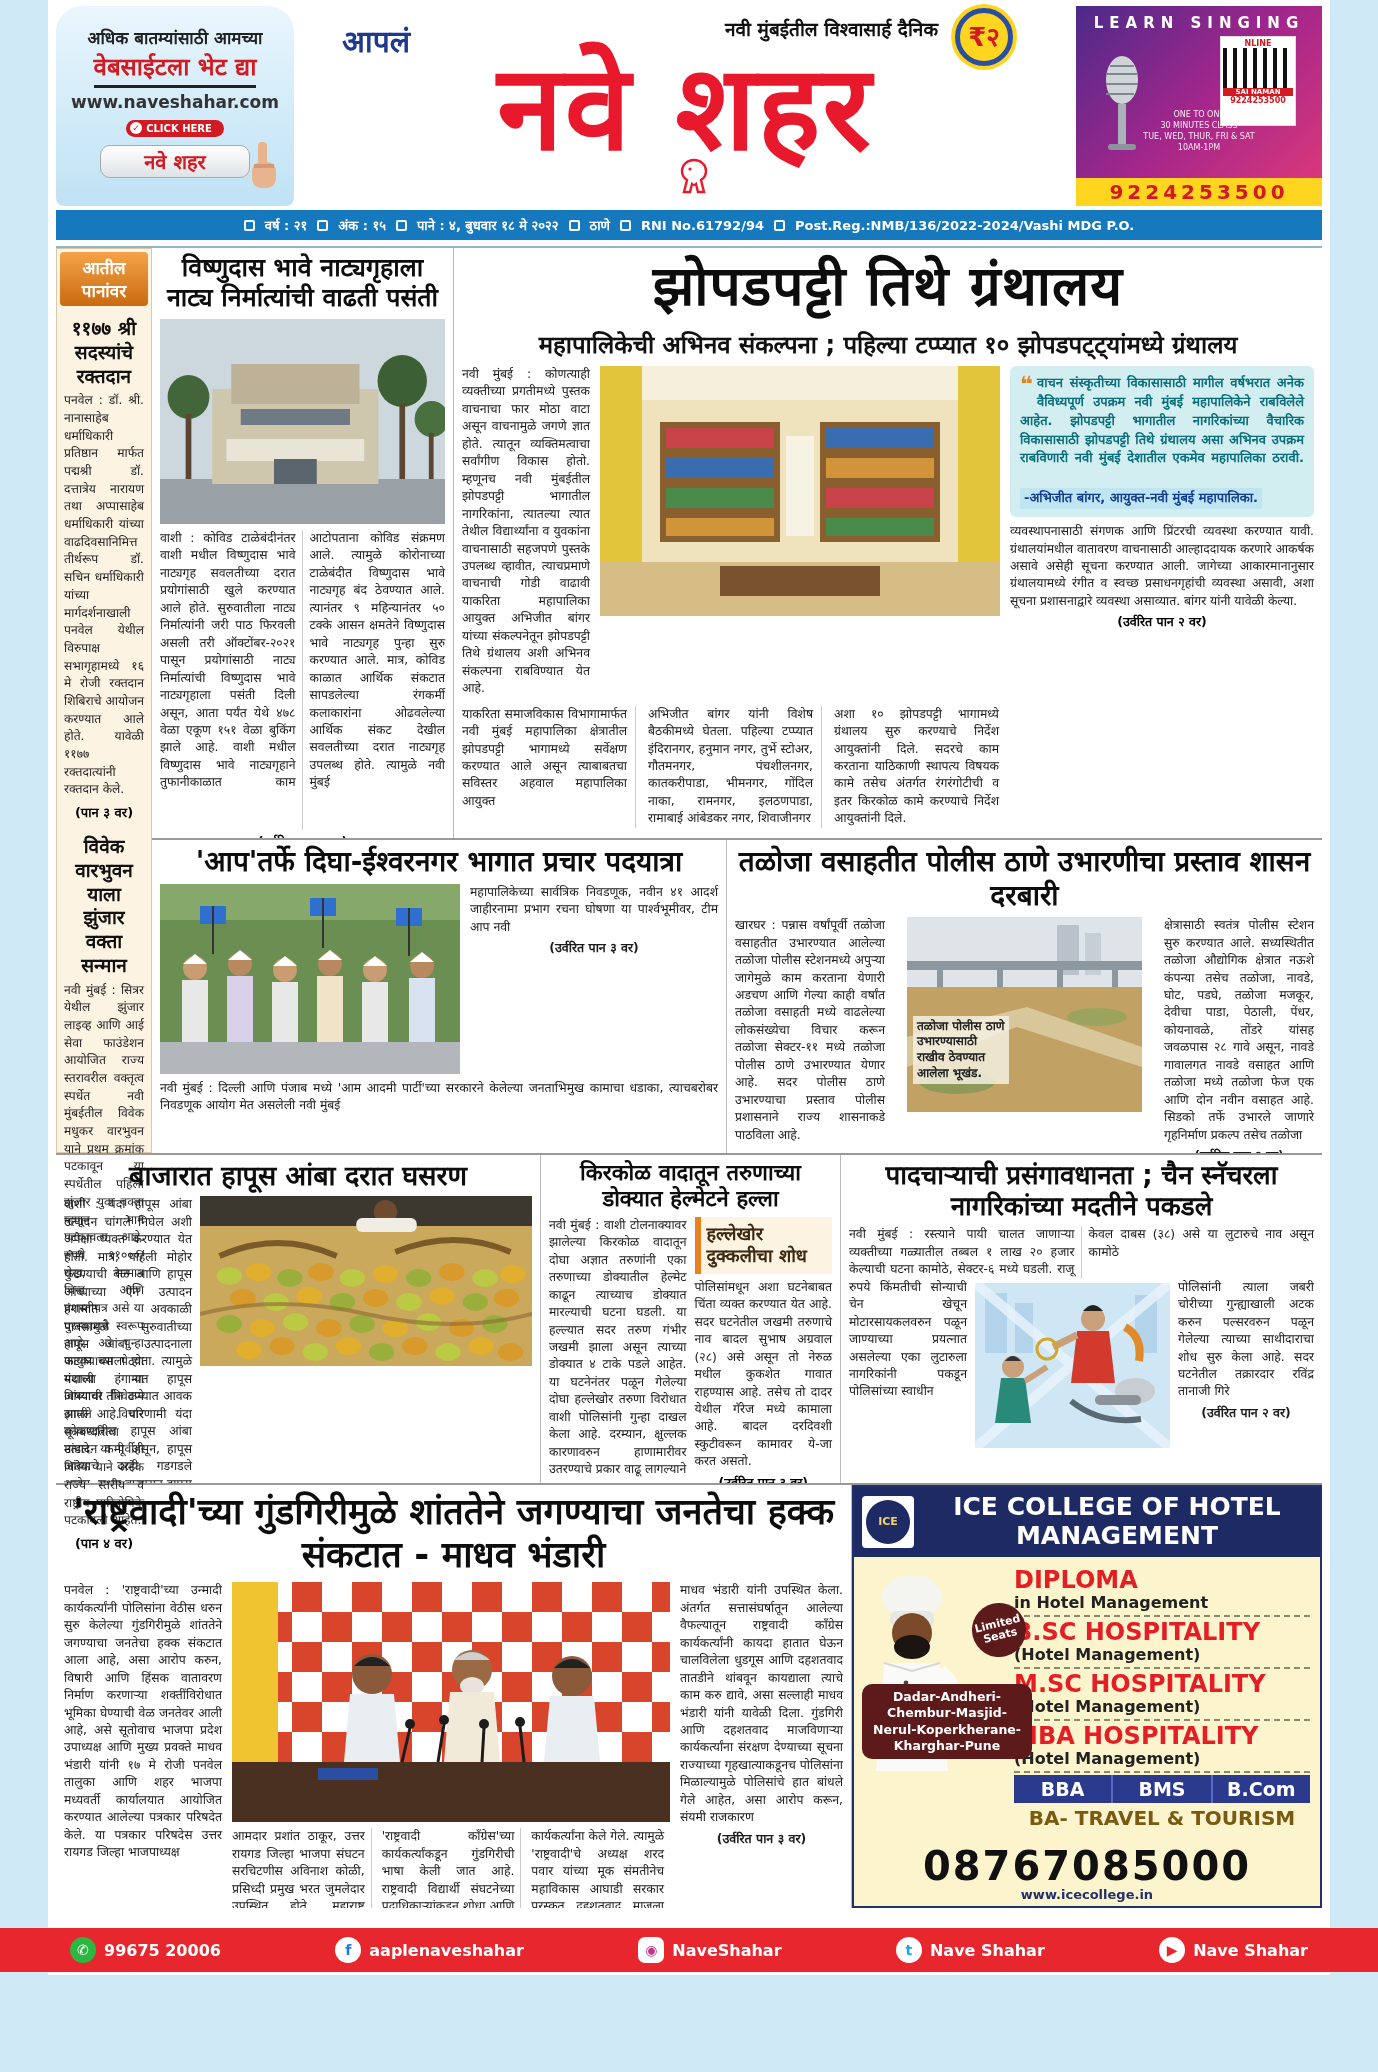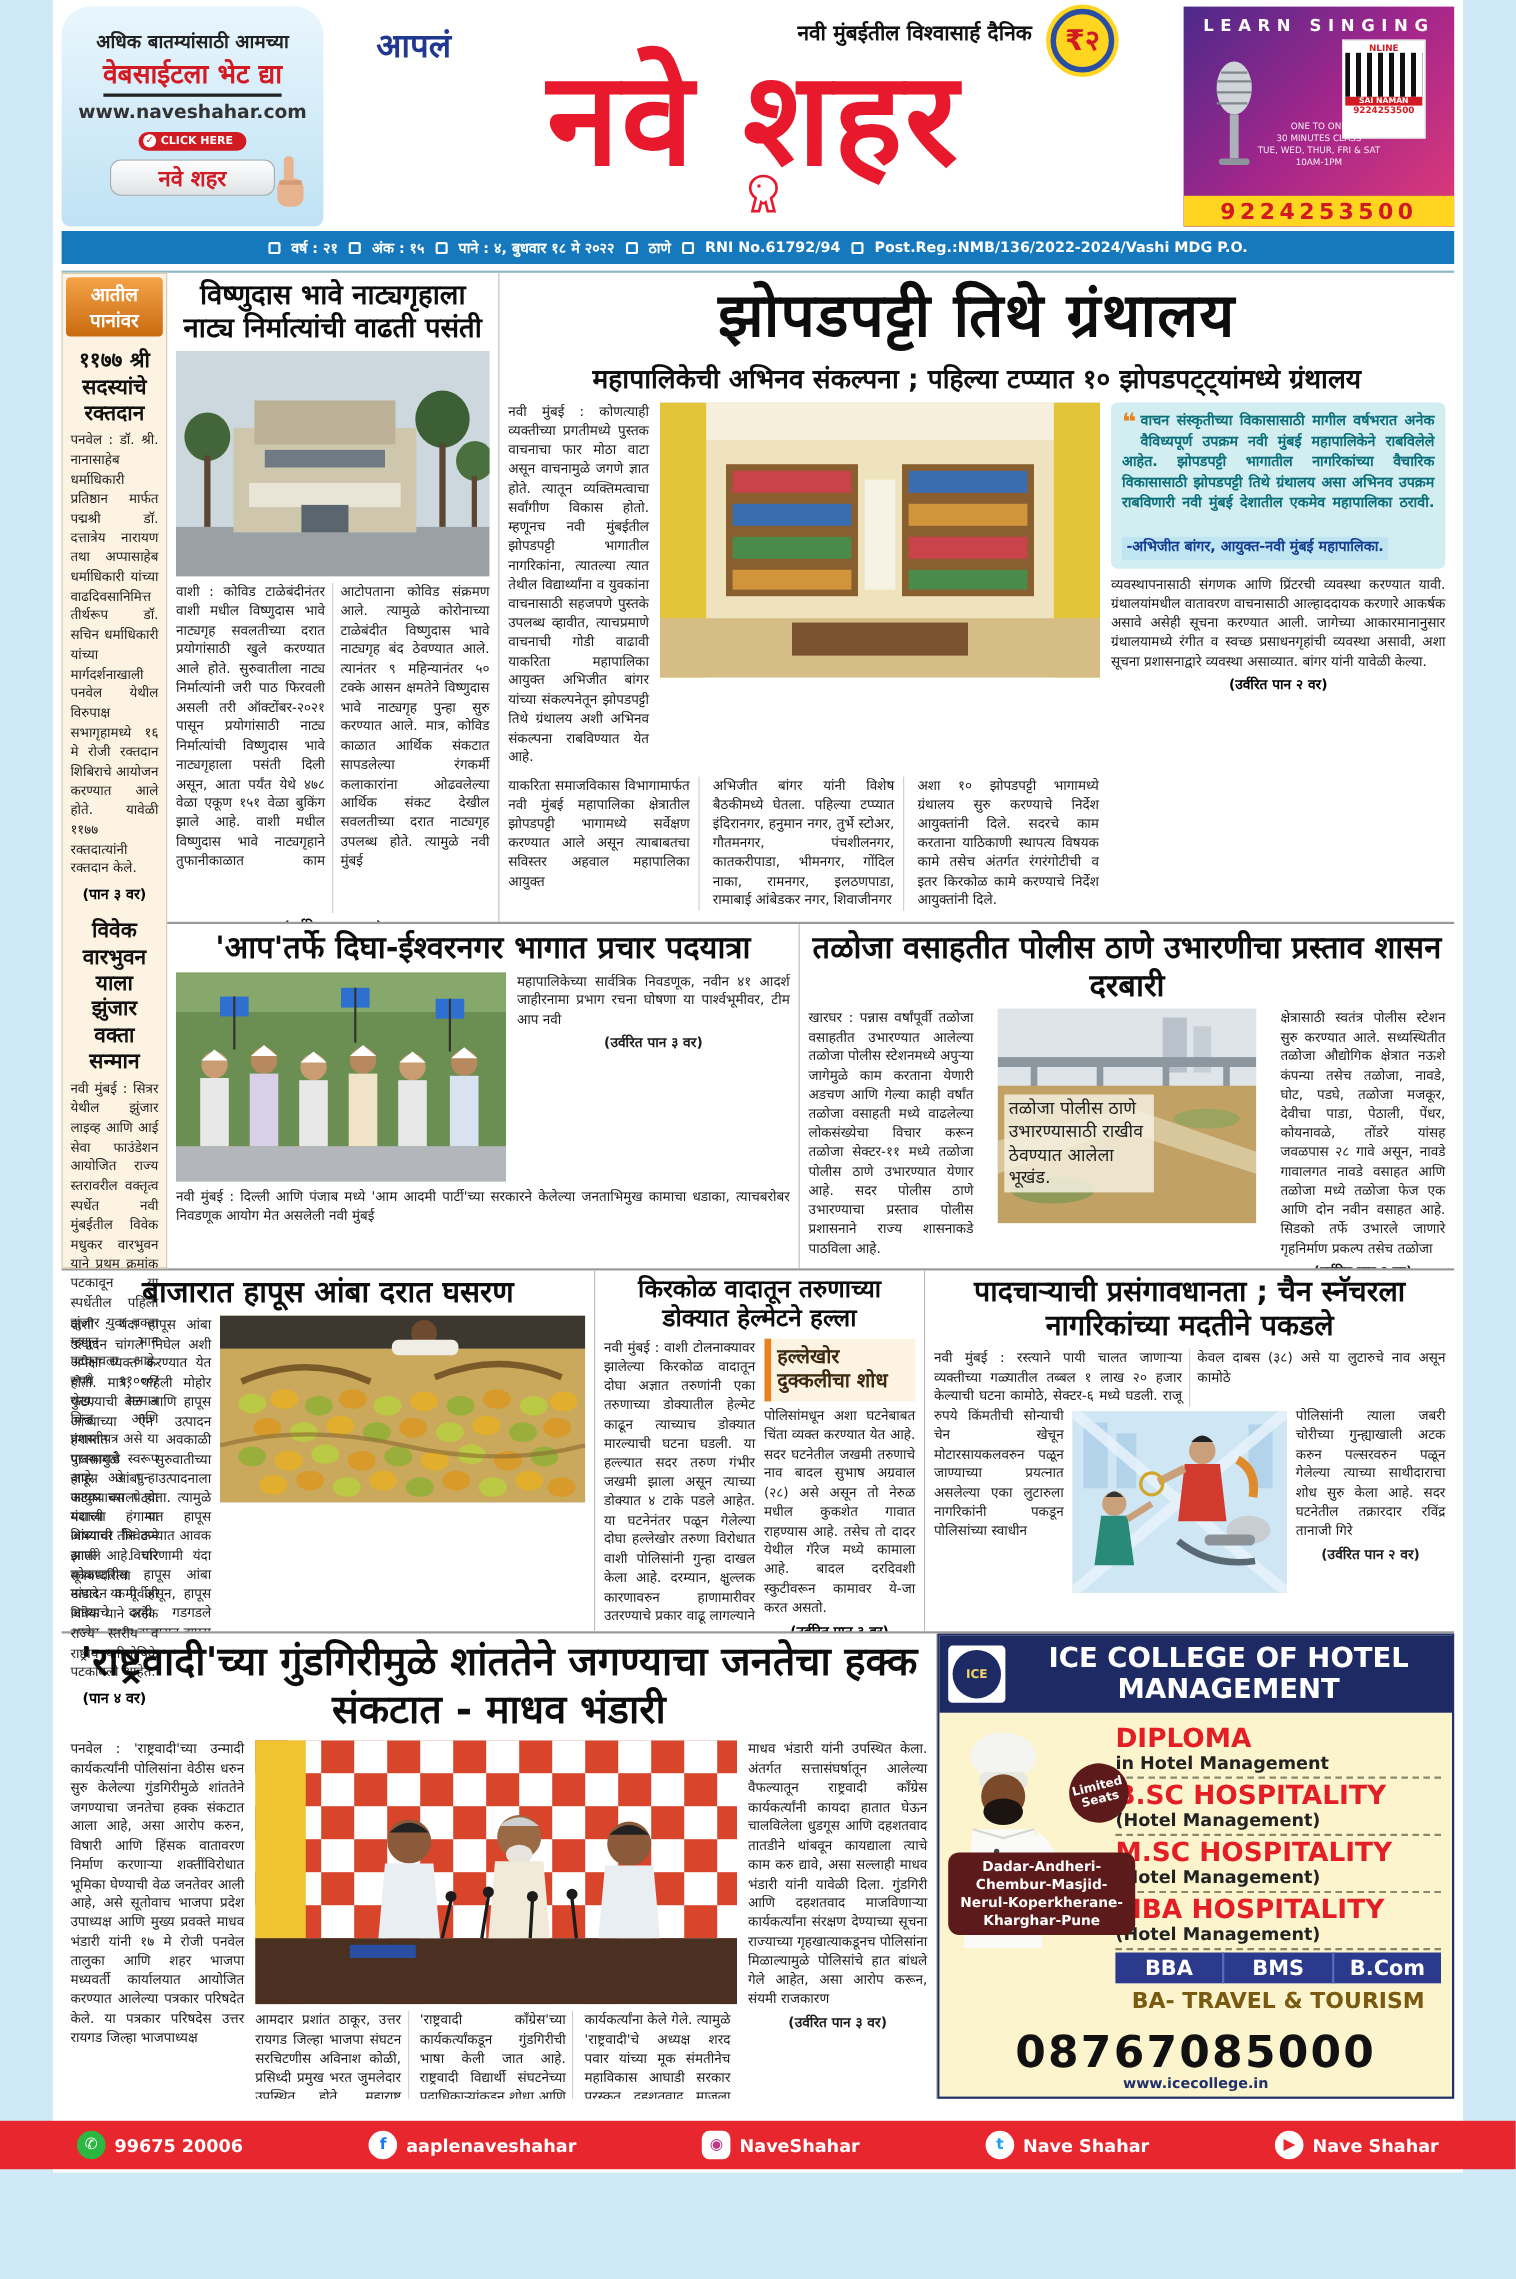--- a/index.html
+++ b/index.html
@@ -81,21 +81,21 @@
   
   .aap { width:575px; }
   .aap .hl { font-size:28px; text-align:center; margin-bottom:5px; }
   .aap-mid { display:flex; gap:10px; }
   .aap-ph { width:300px; height:190px; flex:none; }
   .taloja { flex:1; }
   .taloja .hl { font-size:28px; text-align:center; margin-bottom:5px; }
   .tal-mid { display:flex; gap:22px; }
   .tal-c { width:150px; }
   .tal-ph { width:235px; height:195px; flex:none; position:relative; }
-  .tal-cap { position:absolute; left:6px; bottom:28px; width:136px; background:rgba(245,240,225,.85); font-size:16px; font-weight:normal; color:#222; padding:3px 4px; line-height:1.3; }
+  .tal-cap { position:absolute; left:6px; bottom:28px; width:96px; background:rgba(245,240,225,.85); font-size:12px; font-weight:bold; color:#222; padding:3px 4px; line-height:1.3; }
 
   
   .mango { width:485px; }
   .mango .hl { font-size:27px; text-align:center; margin-bottom:4px; }
   .mango-mid { display:flex; gap:8px; }
   .mango-c1 { width:128px; }
   .mango-ph { flex:1; height:170px; }
   .helmet { width:300px; }
   .helmet .hl { font-size:22px; text-align:center; margin-bottom:4px; }
   .hel-mid { display:flex; gap:8px; }

